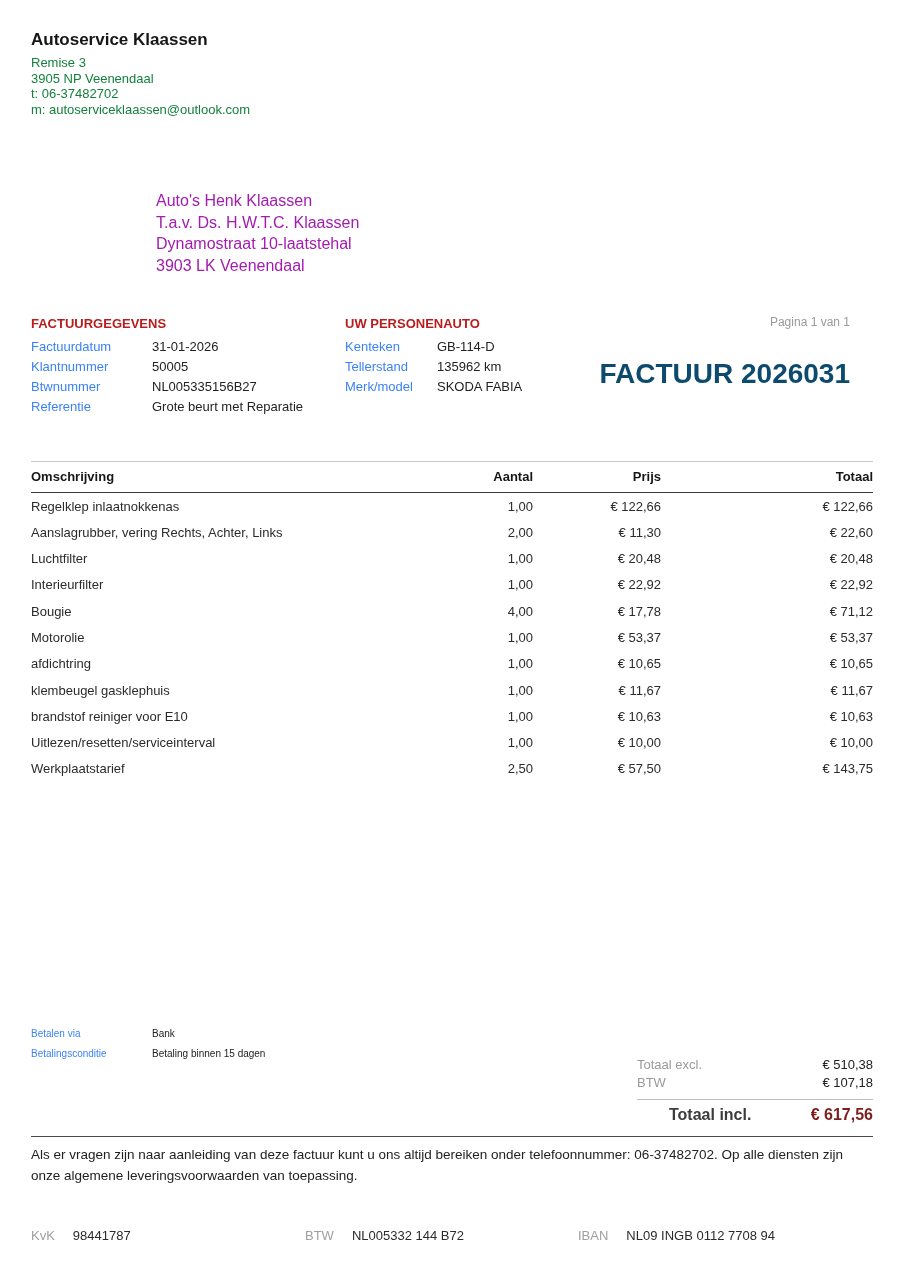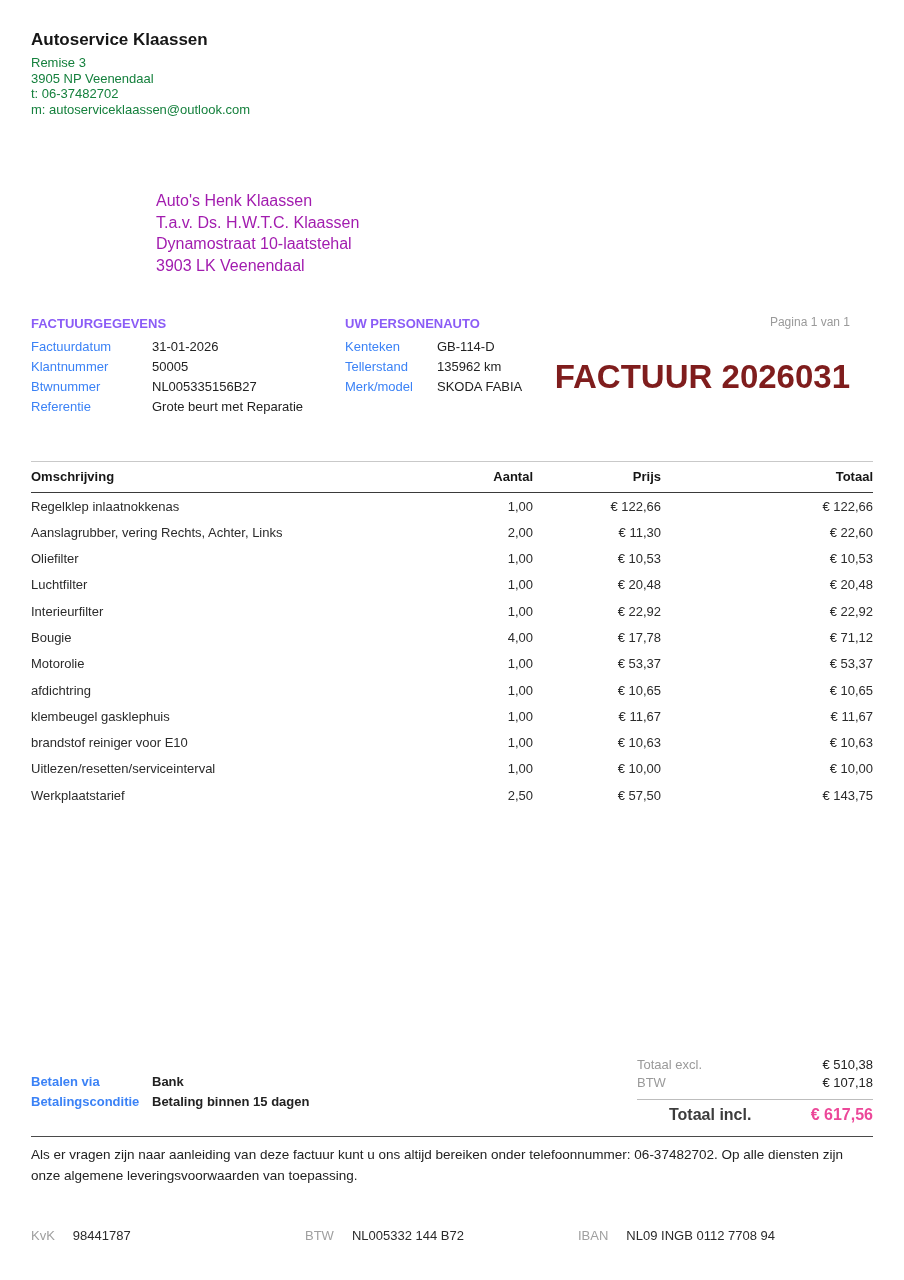--- a/index.html
+++ b/index.html
@@ -23,60 +23,60 @@
   .company-line { font-size: 13px; line-height: 15.7px; color: #15803d; }
 
   
   .recipient { position: absolute; left: 156px; top: 190px; }
   .recipient-line { font-size: 16px; line-height: 21.5px; color: #a21caf; }
 
   
   .detail-block { position: absolute; top: 316px; font-size: 13px; }
   .invoice-details { left: 31px; }
   .vehicle-details { left: 345px; }
-  .detail-heading { font-size: 13px; font-weight: bold; color: #8b5cf6; margin-bottom: 6px; }
+  .detail-heading { font-size: 13px; font-weight: bold; color: #b91c1c; margin-bottom: 6px; }
   .detail-row { line-height: 20px; display: flex; }
   .invoice-details .detail-label { width: 121px; }
   .vehicle-details .detail-label { width: 92px; }
   .detail-label { color: #3b82f6; flex: 0 0 auto; }
   .detail-value { color: #222222; }
 
   .page-indicator { position: absolute; right: 31px; top: 315px; font-size: 12px; color: #9a9a9a; text-align: right; }
-  .invoice-title { position: absolute; right: 31px; top: 358px; font-size: 33px; font-weight: bold; color: #7f1d1d; text-align: right; }
+  .invoice-title { position: absolute; right: 31px; top: 358px; font-size: 28px; font-weight: bold; color: #0c4a6e; text-align: right; }
 
   
   .items { position: absolute; left: 31px; top: 433px; width: 842px; border-collapse: collapse; margin-top: 28px; }
   .items th {
     font-size: 13px; font-weight: bold; color: #161616;
     border-top: 1px solid #c9c9c9;
     border-bottom: 1px solid #3a3a3a;
     padding: 7px 0 8px 0;
     text-align: right;
   }
   .items th.col-desc { text-align: left; }
   .items td { font-size: 13px; color: #2b2b2b; padding: 5.5px 0 5.8px 0; text-align: right; }
   .items td.cell-desc { text-align: left; }
   .col-desc { width: 412px; }
   .col-qty  { width: 90px; }
   .col-price{ width: 128px; }
   .col-total{ width: 212px; }
 
   
-  .payment { position: absolute; left: 31px; top: 1072px; font-size: 13px; font-weight: bold; }
+  .payment { position: absolute; left: 31px; top: 1024px; font-size: 10px; }
   .payment .detail-label { width: 121px; }
 
   
   .totals { position: absolute; left: 637px; top: 1056px; width: 236px; font-size: 13px; }
   .totals-row { display: flex; justify-content: space-between; line-height: 18px; gap: 20px; }
   .totals-row .t-label { color: #9a9a9a; }
   .totals-row .t-value { color: #222222; }
   .totals-sep { border-top: 1px solid #bdbdbd; margin: 7px 0 6px 0; }
   .totals-final { display: flex; justify-content: space-between; align-items: baseline; }
   .totals-final .t-label { font-size: 16px; font-weight: bold; color: #3c3c3c; margin-left: 32px; }
-  .totals-final .t-value { font-size: 16px; font-weight: bold; color: #ec4899; }
+  .totals-final .t-value { font-size: 16px; font-weight: bold; color: #7f1d1d; }
 
   
   .note {
     position: absolute; left: 31px; top: 1136px; width: 842px;
     border-top: 1px solid #4a4a4a;
     padding-top: 7px;
     font-size: 13.5px; line-height: 21px; color: #222222;
   }
 
   
@@ -163,26 +163,20 @@
         <td>€ 122,66</td>
         <td>€ 122,66</td>
       </tr>
       <tr>
         <td class="cell-desc">Aanslagrubber, vering Rechts, Achter, Links</td>
         <td>2,00</td>
         <td>€ 11,30</td>
         <td>€ 22,60</td>
       </tr>
       <tr>
-        <td class="cell-desc">Oliefilter</td>
-        <td>1,00</td>
-        <td>€ 10,53</td>
-        <td>€ 10,53</td>
-      </tr>
-      <tr>
         <td class="cell-desc">Luchtfilter</td>
         <td>1,00</td>
         <td>€ 20,48</td>
         <td>€ 20,48</td>
       </tr>
       <tr>
         <td class="cell-desc">Interieurfilter</td>
         <td>1,00</td>
         <td>€ 22,92</td>
         <td>€ 22,92</td>

